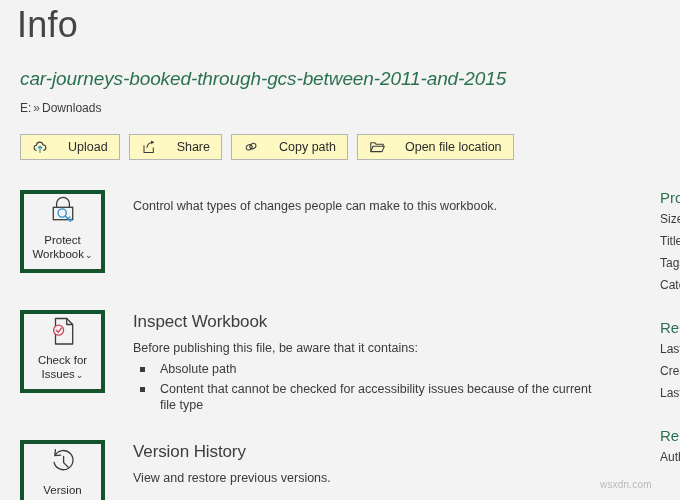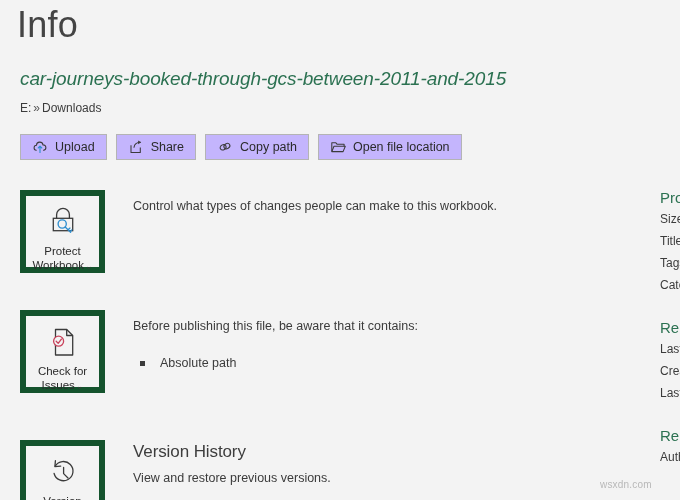--- a/index.html
+++ b/index.html
@@ -57,24 +57,24 @@
   #action-bar {
     position: absolute;
     left: 20px;
     top: 134px;
     display: flex;
     gap: 9px;
   }
   .action-btn {
     display: flex;
     align-items: center;
-    gap: 7px;
+    gap: 20px;
     height: 26px;
     padding: 0 11px;
-    background: #c4b5fd;
+    background: #fef9c3;
     border: 1px solid #b4b4b4;
     font-size: 12.5px;
     color: #2b2b2b;
     box-sizing: border-box;
     cursor: pointer;
     white-space: nowrap;
   }
   .action-btn .ico {
     display: block;
     width: 16px;
@@ -89,28 +89,27 @@
     display: flex;
     align-items: flex-start;
   }
   #row-protect  { top: 190px; }
   #row-inspect  { top: 310px; }
   #row-version  { top: 440px; }
 
   .option-tile {
     width: 85px;
     height: 83px;
-    border: 6px solid #14532d;
+    border: 4px solid #14532d;
     background: #f3f3f3;
     box-sizing: border-box;
     display: flex;
     flex-direction: column;
     align-items: center;
     justify-content: flex-start;
-    padding-top: 9px;
     cursor: pointer;
     flex: none;
   }
   .option-tile .tile-ico {
     width: 36px;
     height: 34px;
     display: block;
     margin-bottom: 5px;
   }
   .option-tile .tile-label {
@@ -148,21 +147,21 @@
     list-style: none;
     margin: 4px 0 0 0;
     padding: 0;
   }
   .bullets li {
     position: relative;
     font-size: 12.5px;
     color: #3b3b3b;
     line-height: 16px;
     padding-left: 27px;
-    margin-top: 20px;
+    margin-top: 4px;
     max-width: 450px;
   }
   .bullets li::before {
     content: "";
     position: absolute;
     left: 7px;
     top: 6px;
     width: 5px;
     height: 5px;
     background: #3b3b3b;
@@ -285,23 +284,25 @@
         <circle cx="13.6" cy="16.2" r="5" fill="#f3f3f3" stroke="#c9435c" stroke-width="1.3"></circle>
         <path d="M11.2 16.3 13.2 18.4 16.4 14.1" fill="none" stroke="#c9435c" stroke-width="1.3" stroke-linecap="round" stroke-linejoin="round"></path>
       </svg>
     </span>
     <span class="tile-label">
       <span>Check for</span><br>
       <span>Issues</span><span class="caret">⌄</span>
     </span>
   </div>
   <div class="option-body">
+    <div class="option-heading">Inspect Workbook</div>
     <div class="option-desc">Before publishing this file, be aware that it contains:</div>
     <ul class="bullets">
       <li>Absolute path</li>
+      <li>Content that cannot be checked for accessibility issues because of the current file type</li>
     </ul>
   </div>
 </div>
 
 <div class="option-row" id="row-version">
   <div class="option-tile">
     <span class="tile-ico">
       <svg viewBox="0 0 36 34" width="36" height="34">
         <path d="M10.2 11.1a9.6 9.6 0 1 1-1.1 7.4" fill="none" stroke="#3b3b3b" stroke-width="1.3" stroke-linecap="round"></path>
         <path d="M10.4 5.7 9.9 11.6 15.7 11.1" fill="none" stroke="#3b3b3b" stroke-width="1.3" stroke-linecap="round" stroke-linejoin="round"></path>

